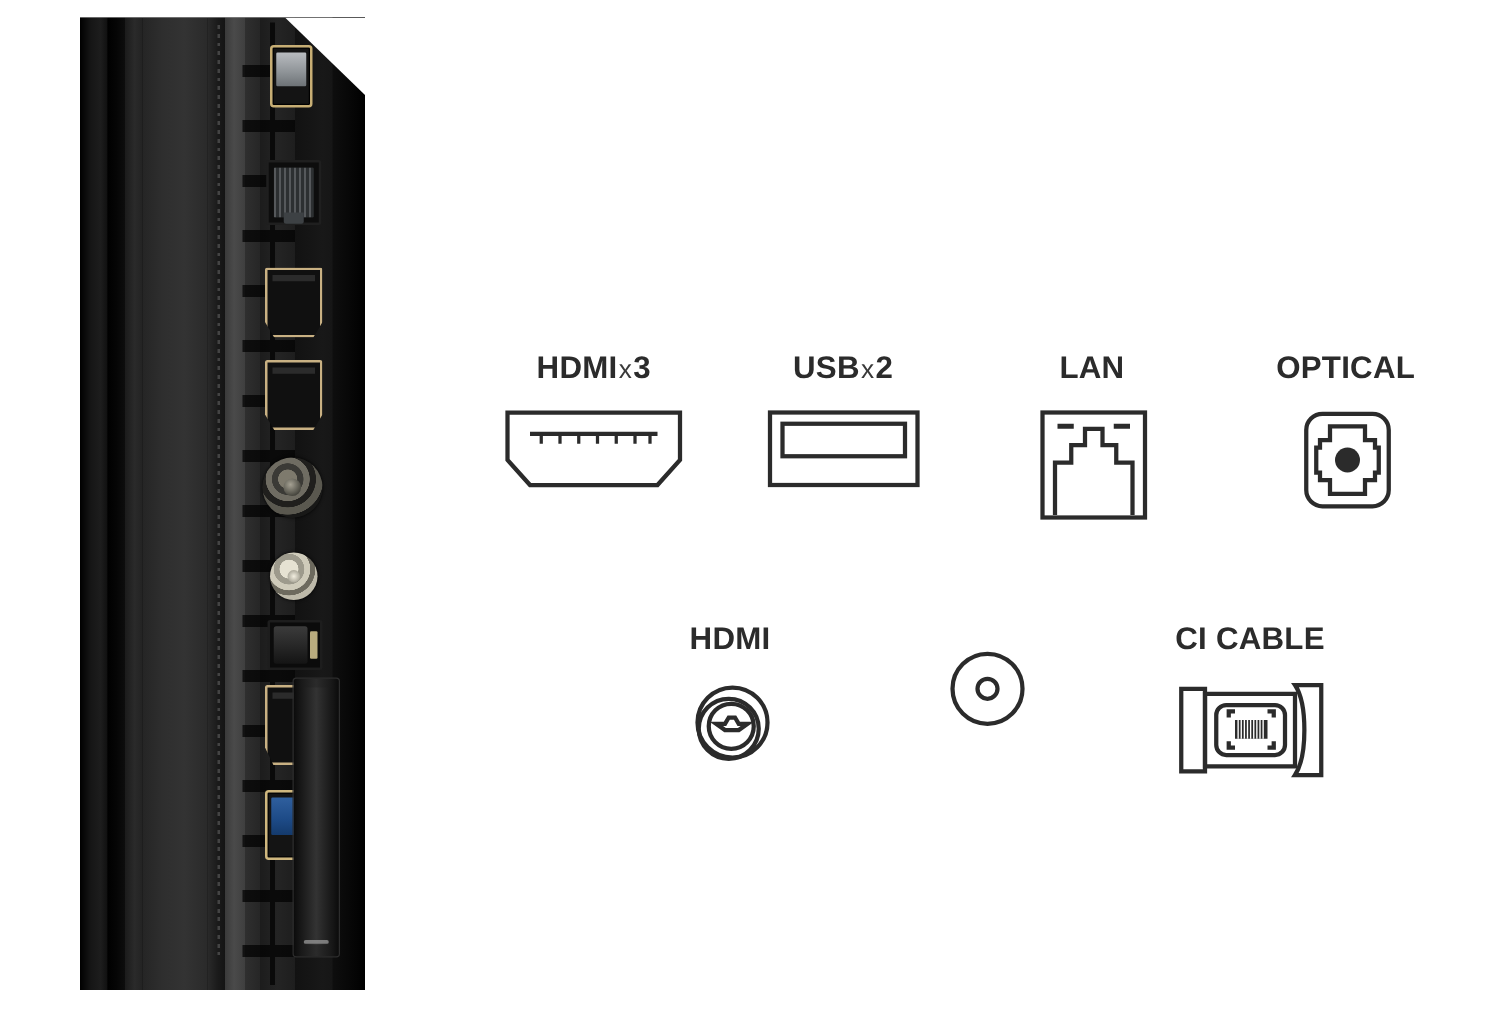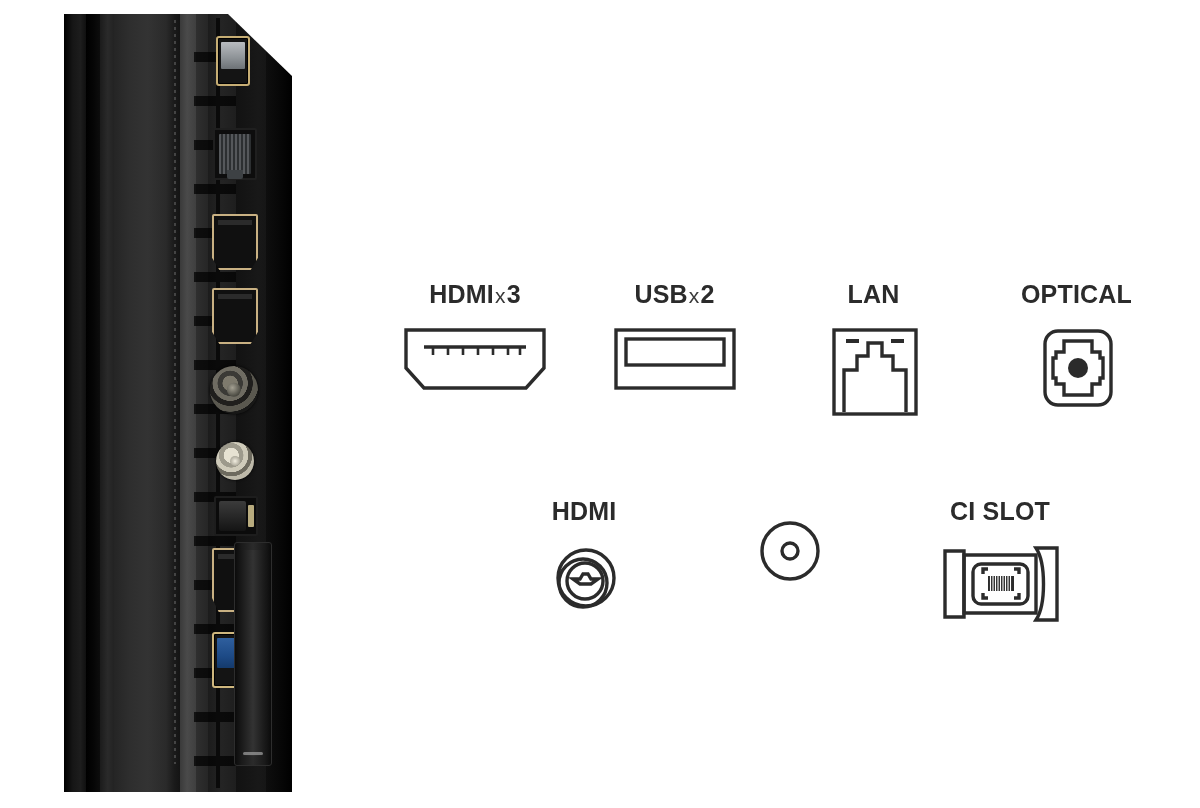--- a/index.html
+++ b/index.html
@@ -410,21 +410,21 @@
     <div class="icon-art">
       <svg width="62" height="62" viewBox="0 0 62 62" aria-label="satellite-f-type">
         <circle class="stroke" cx="31" cy="31" r="28" stroke-width="3.4"></circle>
         <circle class="stroke" cx="31" cy="31" r="8" stroke-width="3.4"></circle>
       </svg>
     </div>
   </div>
 
   <div class="icon-cell" style="left:512px; top:499px; width:218px;">
     <div class="icon-label">
-      <span>CI SLOT</span><span class="mult"></span><span></span>
+      <span>CI CABLE</span><span class="mult"></span><span></span>
     </div>
     <div class="icon-art">
       <svg width="118" height="78" viewBox="0 0 118 78" aria-label="ci-card-slot">
         <path class="stroke" d="M3 6 H22 V72 H3 Z" stroke-width="3"></path>
         <path class="stroke" d="M22 10 H94 V68 H22 Z" stroke-width="3"></path>
         <path class="stroke" d="M94 3 H115 V75 H94 C104 60 104 18 94 3 Z" stroke-width="3"></path>
         <rect class="stroke" x="31" y="19" width="55" height="40" rx="8" ry="8" stroke-width="3"></rect>
         <g class="solid">
           <rect x="46" y="31" width="26" height="15"></rect>
         </g>

